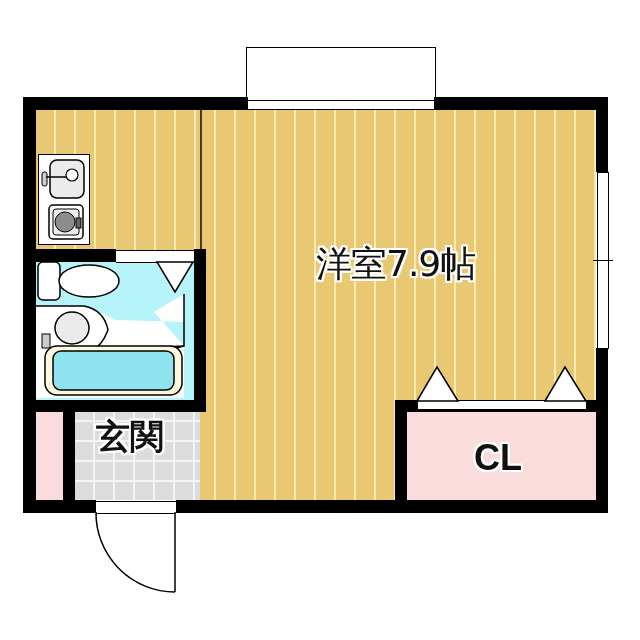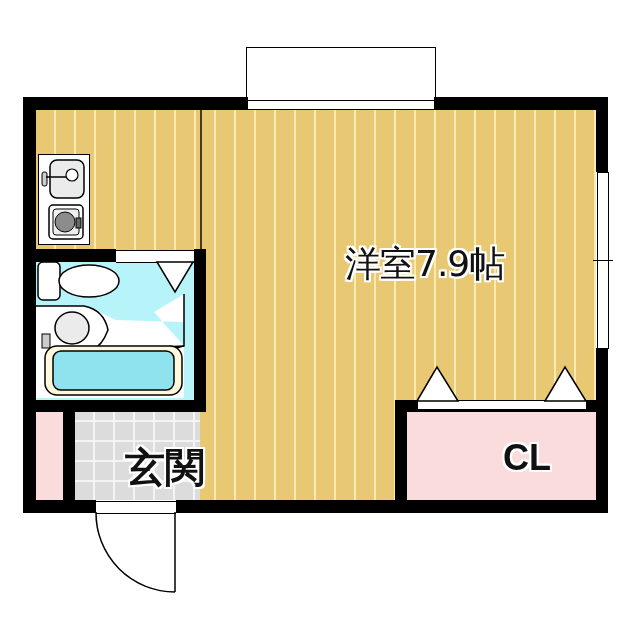--- a/index.html
+++ b/index.html
@@ -9,21 +9,21 @@
   .floor-wood{position:absolute;background-color:#E8C873;
     background-image:repeating-linear-gradient(90deg, transparent 0, transparent 18px, #FBEBB0 18px, #FBEBB0 20px);}
   .floor-tile{position:absolute;background-color:#DCDCDC;
     background-image:
       repeating-linear-gradient(90deg, transparent 0, transparent 18px, #F4F4F4 18px, #F4F4F4 20px),
       repeating-linear-gradient(0deg, transparent 0, transparent 18px, #F4F4F4 18px, #F4F4F4 20px);}
   .pink{position:absolute;background:#FBDCDC;}
   .blue{position:absolute;background:#B6F4FA;}
   .window{position:absolute;background:#fff;border:1.5px solid #000;box-sizing:border-box;}
   .label{position:absolute;color:#111;font-weight:bold;white-space:nowrap;
-    text-shadow:-2px -2px 0 #fff,2px -2px 0 #fff,-2px 2px 0 #fff,2px 2px 0 #fff,0 2px 0 #fff,0 -2px 0 #fff,2px 0 0 #fff,-2px 0 0 #fff;margin-left:29px;}
+    text-shadow:-2px -2px 0 #fff,2px -2px 0 #fff,-2px 2px 0 #fff,2px 2px 0 #fff,0 2px 0 #fff,0 -2px 0 #fff,2px 0 0 #fff,-2px 0 0 #fff;}
   svg{position:absolute;overflow:visible;}
 </style>
 </head>
 <body>
 
 <div class="window" style="left:246px;top:47px;width:190px;height:56px;"></div>
 
 <div class="floor-wood" style="left:36px;top:110px;width:560px;height:390px;"></div>
 <div class="abs" style="left:200px;top:110px;width:1.5px;height:140px;background:#4a3a20;"></div>
 
@@ -73,21 +73,21 @@
 </svg>
 <svg style="left:44px;top:345px;" width="140" height="52">
   <rect x="1" y="1" width="137" height="49" rx="12" fill="#FFF8DC" stroke="#000" stroke-width="1.5"></rect>
   <rect x="9" y="6" width="121" height="39" rx="8" fill="#8EE3EE" stroke="#000" stroke-width="1.5"></rect>
 </svg>
 
 <div class="pink" style="left:36px;top:412px;width:27px;height:88px;"></div>
 <div class="wall" style="left:63px;top:412px;width:12px;height:101px;"></div>
 
 <div class="floor-tile" style="left:75px;top:412px;width:125px;height:88px;"></div>
-<div class="label" style="left:96px;top:440px;font-size:40px;">玄関</div>
+<div class="label" style="left:96px;top:414px;font-size:34px;">玄関</div>
 <div class="abs" style="left:96px;top:501px;width:80px;height:11px;background:#fff;border-top:1px solid #000;border-bottom:1px solid #000;"></div>
 <svg style="left:95px;top:512px;" width="85" height="82">
   <path d="M1,0 A79,79 0 0 0 80,80" fill="none" stroke="#000" stroke-width="1.5"></path>
   <line x1="80" y1="0" x2="80" y2="80" stroke="#000" stroke-width="1.5"></line>
 </svg>
 
 <div class="pink" style="left:407px;top:412px;width:189px;height:88px;"></div>
 <div class="wall" style="left:395px;top:400px;width:12px;height:113px;"></div>
 <div class="wall" style="left:395px;top:400px;width:213px;height:12px;"></div>
 <div class="abs" style="left:417px;top:400px;width:170px;height:10px;background:#fff;border:1px solid #000;box-sizing:border-box;"></div>

